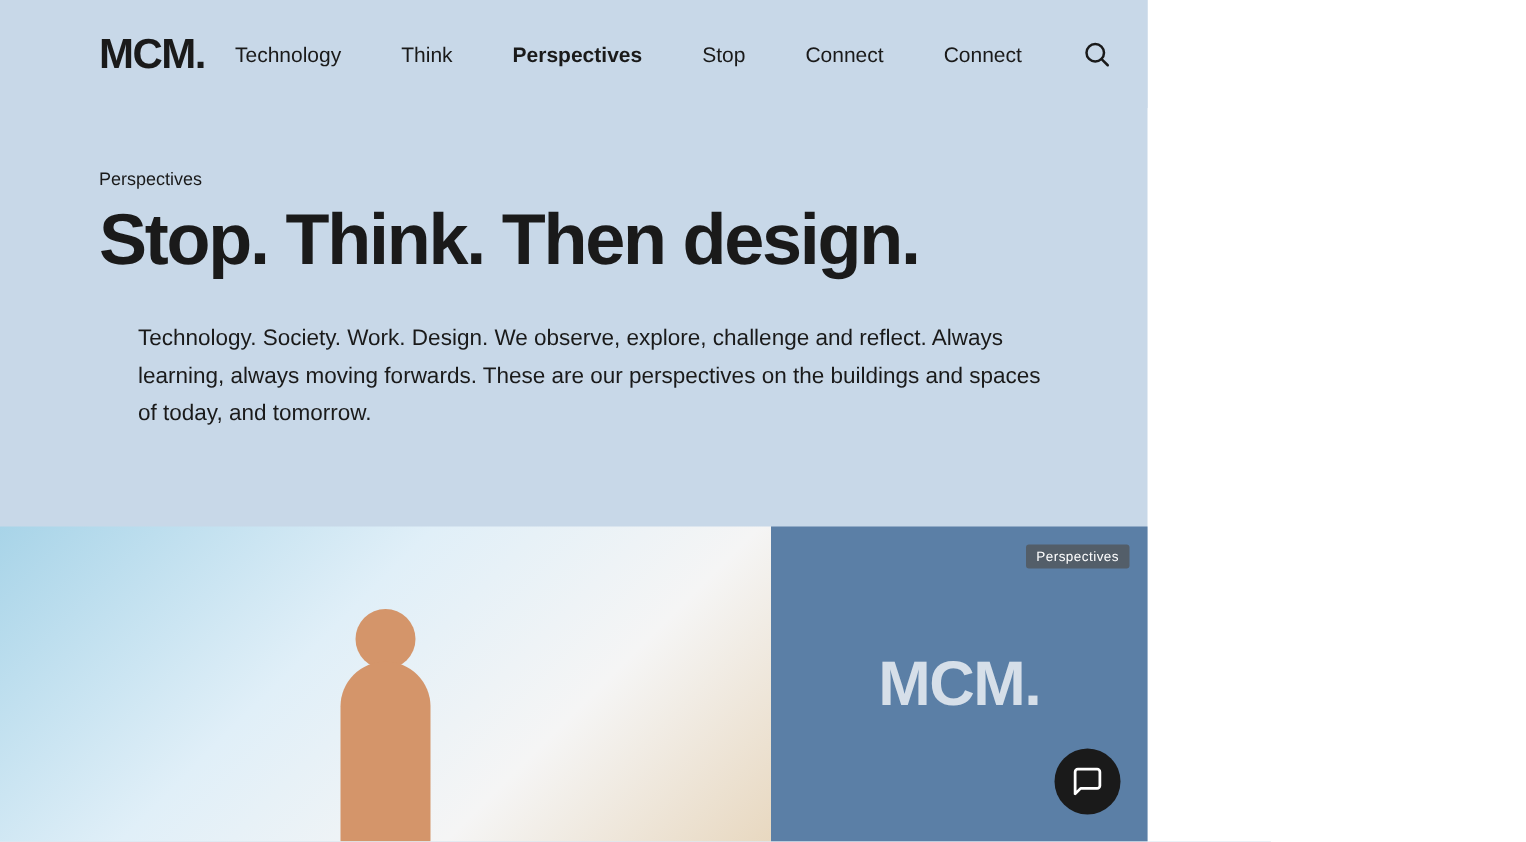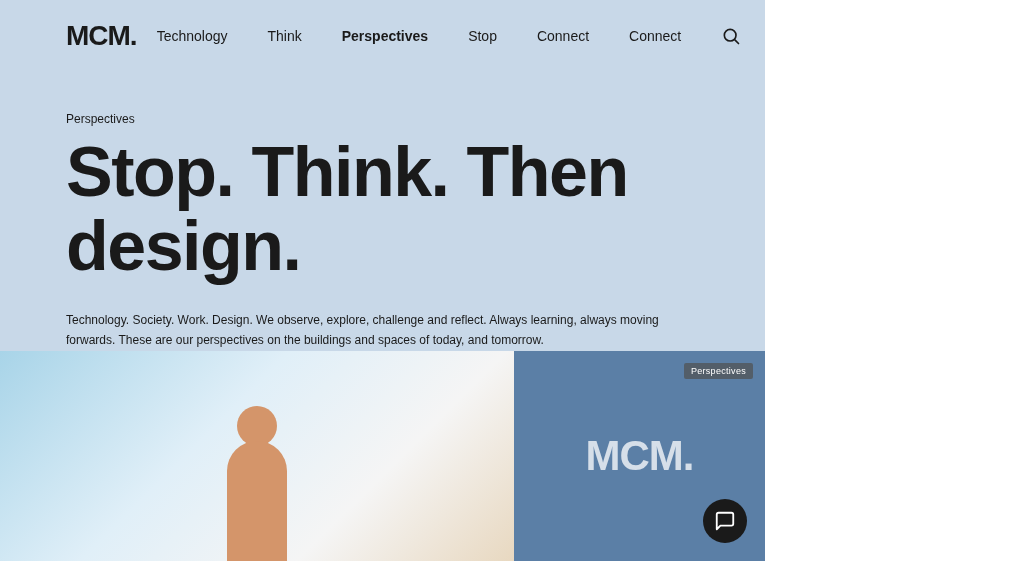--- a/index.html
+++ b/index.html
@@ -91,33 +91,34 @@
     }
 
     .section-label {
       font-size: 12px;
       color: #1a1a1a;
       margin-bottom: 10px;
       font-weight: 400;
     }
 
     .hero-title {
-      font-size: 70px;
+      font-size: 48px;
       font-weight: 700;
       color: #1a1a1a;
       line-height: 1.05;
       margin-bottom: 28px;
       letter-spacing: -1.5px;
     }
 
     .hero-body {
-      font-size: 12px;
+      font-size: 15px;
       color: #1a1a1a;
       line-height: 1.65;
       max-width: 660px;
+      margin-left: 26px;
     }
 
     
     .image-strip {
       position: absolute;
       bottom: 0;
       left: 0;
       width: 100%;
       height: 210px;
       display: flex;

